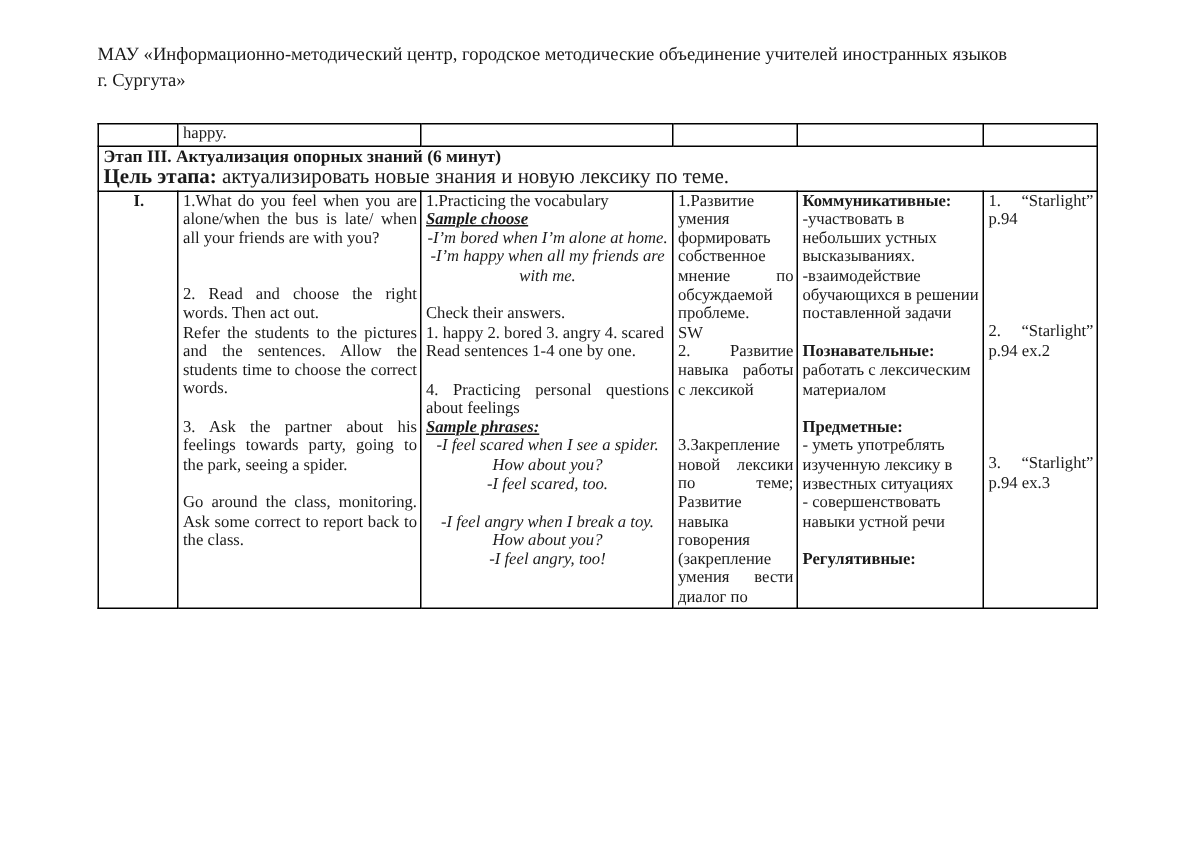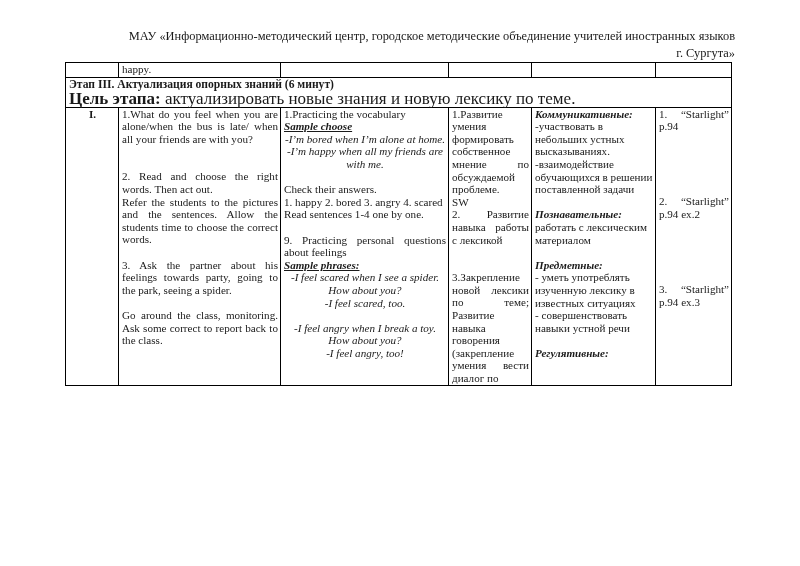--- a/index.html
+++ b/index.html
@@ -18,28 +18,28 @@
     position: relative;
     width: 800px;
     height: 566px;
     box-sizing: border-box;
   }
   .doc-title {
     position: absolute;
     left: 65px;
     top: 28px;
     width: 670px;
-    text-align: right;
+    text-align: left;
     font-size: 12.4px;
     line-height: 17px;
   }
   .tbl {
     position: absolute;
     left: 65px;
-    top: 62px;
+    top: 82px;
     width: 666px;
     border-collapse: collapse;
     table-layout: fixed;
   }
   .tbl td {
     border: 1px solid #000000;
     vertical-align: top;
     padding: 0px 2px 1px 3px;
     font-size: 11.1px;
     line-height: 12.6px;
@@ -60,33 +60,33 @@
   }
   .stage-cell {
     padding: 1px 3px 2px 4px;
   }
   .stage-line1 {
     font-weight: bold;
     font-size: 11.6px;
     line-height: 14px;
   }
   .stage-line2 {
-    font-size: 17px;
+    font-size: 14px;
     line-height: 14px;
   }
   .stage-line2 b { font-weight: bold; }
 
   .just { text-align: justify; text-justify: inter-word; }
   .it { font-style: italic; text-align: center; }
   .bi-u {
     font-weight: bold;
     font-style: italic;
     text-decoration: underline;
   }
-  .bi { font-weight: bold; font-style: italic; }
+  .bi { font-weight: bold; }
   .gap { display: block; height: 12.6px; }
   .gap-lg { display: block; height: 25px; }
   p { margin: 0; }
 </style>
 </head>
 <body>
 
 <div class="page">
 
   <div class="doc-title">
@@ -140,21 +140,21 @@
         <td>
           <p>1.Practicing the vocabulary</p>
           <p class="bi-u">Sample choose</p>
           <p class="just it">-I’m bored when I’m alone at home.</p>
           <p class="just it">-I’m happy when all my friends are with me.</p>
           <span class="gap"></span>
           <p>Check their answers.</p>
           <p>1. happy 2. bored 3. angry 4. scared</p>
           <p class="just">Read sentences 1-4 one by one.</p>
           <span class="gap"></span>
-          <p class="just">9. Practicing personal questions about feelings</p>
+          <p class="just">4. Practicing personal questions about feelings</p>
           <p class="bi-u">Sample phrases:</p>
           <p class="just it">-I feel scared when I see a spider. How about you?</p>
           <p class="it">-I feel scared, too.</p>
           <span class="gap"></span>
           <p class="just it">-I feel angry when I break a toy. How about you?</p>
           <p class="it">-I feel angry, too!</p>
         </td>
 
         <td>
           <p class="just">1.Развитие умения формировать собственное мнение по обсуждаемой проблеме.</p>

